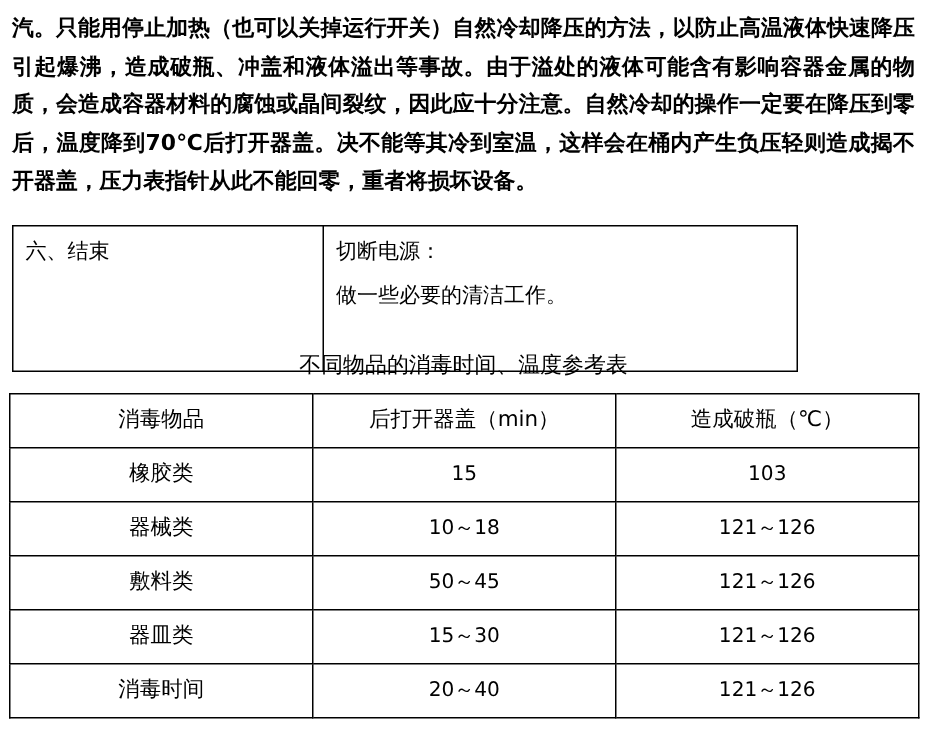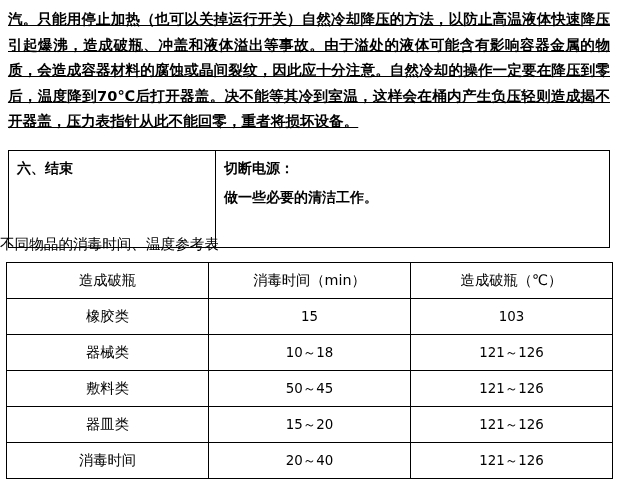--- a/index.html
+++ b/index.html
@@ -25,31 +25,29 @@
     position: absolute;
     left: 8px;
     top: 6px;
     width: 602px;
     font-size: 14.6px;
     line-height: 25.5px;
     text-align: justify;
     text-justify: inter-ideograph;
     letter-spacing: 0px;
     font-weight: bold;
-    text-decoration: underline;
   }
   
   .steps-table {
     position: absolute;
     left: 8px;
     top: 150px;
-    width: 602px;
+    width: 524px;
     border-collapse: collapse;
     table-layout: fixed;
-    font-weight: bold;
   }
   .steps-table td {
     border: 1px solid #000000;
     vertical-align: top;
     font-size: 14px;
     line-height: 29px;
     padding: 3px 8px 6px 8px;
   }
   .steps-table td.col-left {
     width: 190px;
@@ -60,20 +58,21 @@
   .steps-table .spacer-line {
     display: block;
     height: 29px;
   }
   
   .caption {
     position: absolute;
     left: 0;
     top: 233px;
     width: 618px;
+    text-align: center;
     font-size: 14.6px;
     line-height: 22px;
   }
   
   .ref-table {
     position: absolute;
     left: 6px;
     top: 262px;
     width: 606px;
     border-collapse: collapse;
@@ -120,22 +119,22 @@
   <div class="caption">不同物品的消毒时间、温度参考表</div>
 
   <table class="ref-table">
     <colgroup>
       <col class="c1">
         <col class="c2">
         <col class="c3">
     </colgroup>
     <thead>
       <tr>
-        <th>造成破瓶</th>
-        <th>消毒时间（min）</th>
+        <th>消毒物品</th>
+        <th>后打开器盖（min）</th>
         <th>造成破瓶（℃）</th>
       </tr>
     </thead>
     <tbody>
       <tr>
         <td>橡胶类</td>
         <td class="small">15</td>
         <td class="small">103</td>
       </tr>
       <tr>
@@ -143,21 +142,21 @@
         <td class="small">10～18</td>
         <td class="small">121～126</td>
       </tr>
       <tr>
         <td>敷料类</td>
         <td class="small">50～45</td>
         <td class="small">121～126</td>
       </tr>
       <tr>
         <td>器皿类</td>
-        <td class="small">15～20</td>
+        <td class="small">15～30</td>
         <td class="small">121～126</td>
       </tr>
       <tr>
         <td>消毒时间</td>
         <td class="small">20～40</td>
         <td class="small">121～126</td>
       </tr>
     </tbody>
   </table>
 

